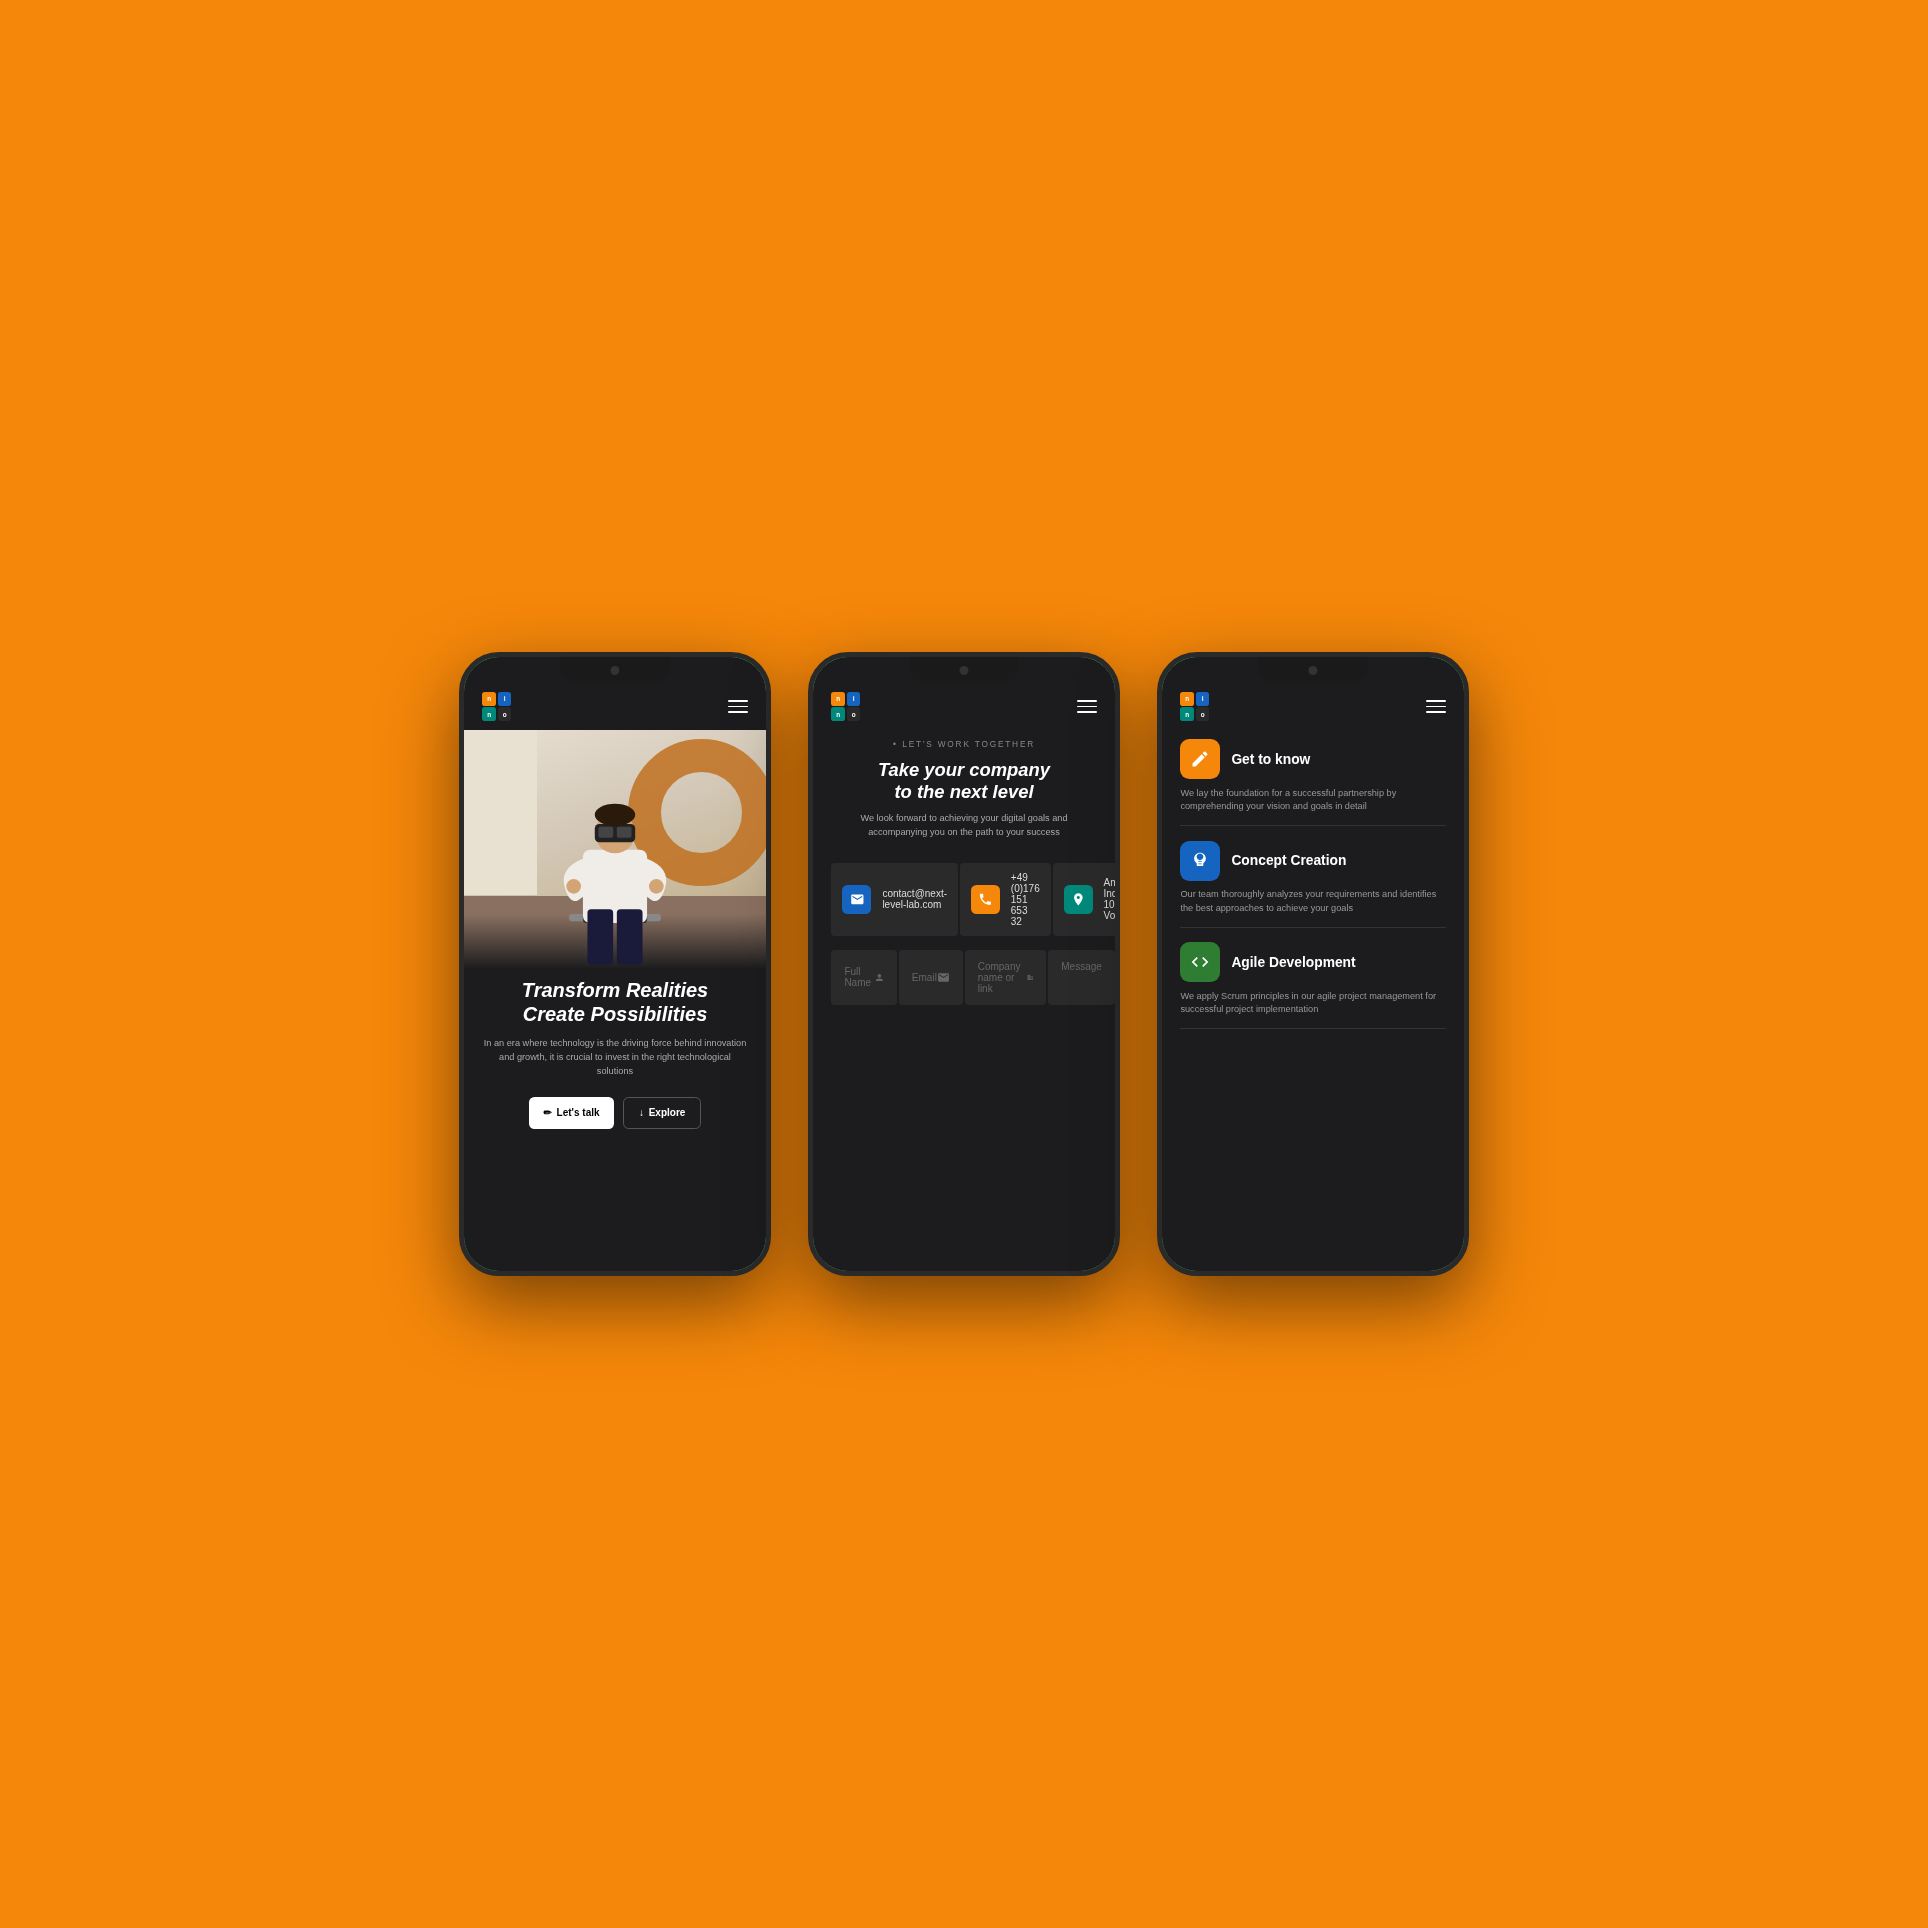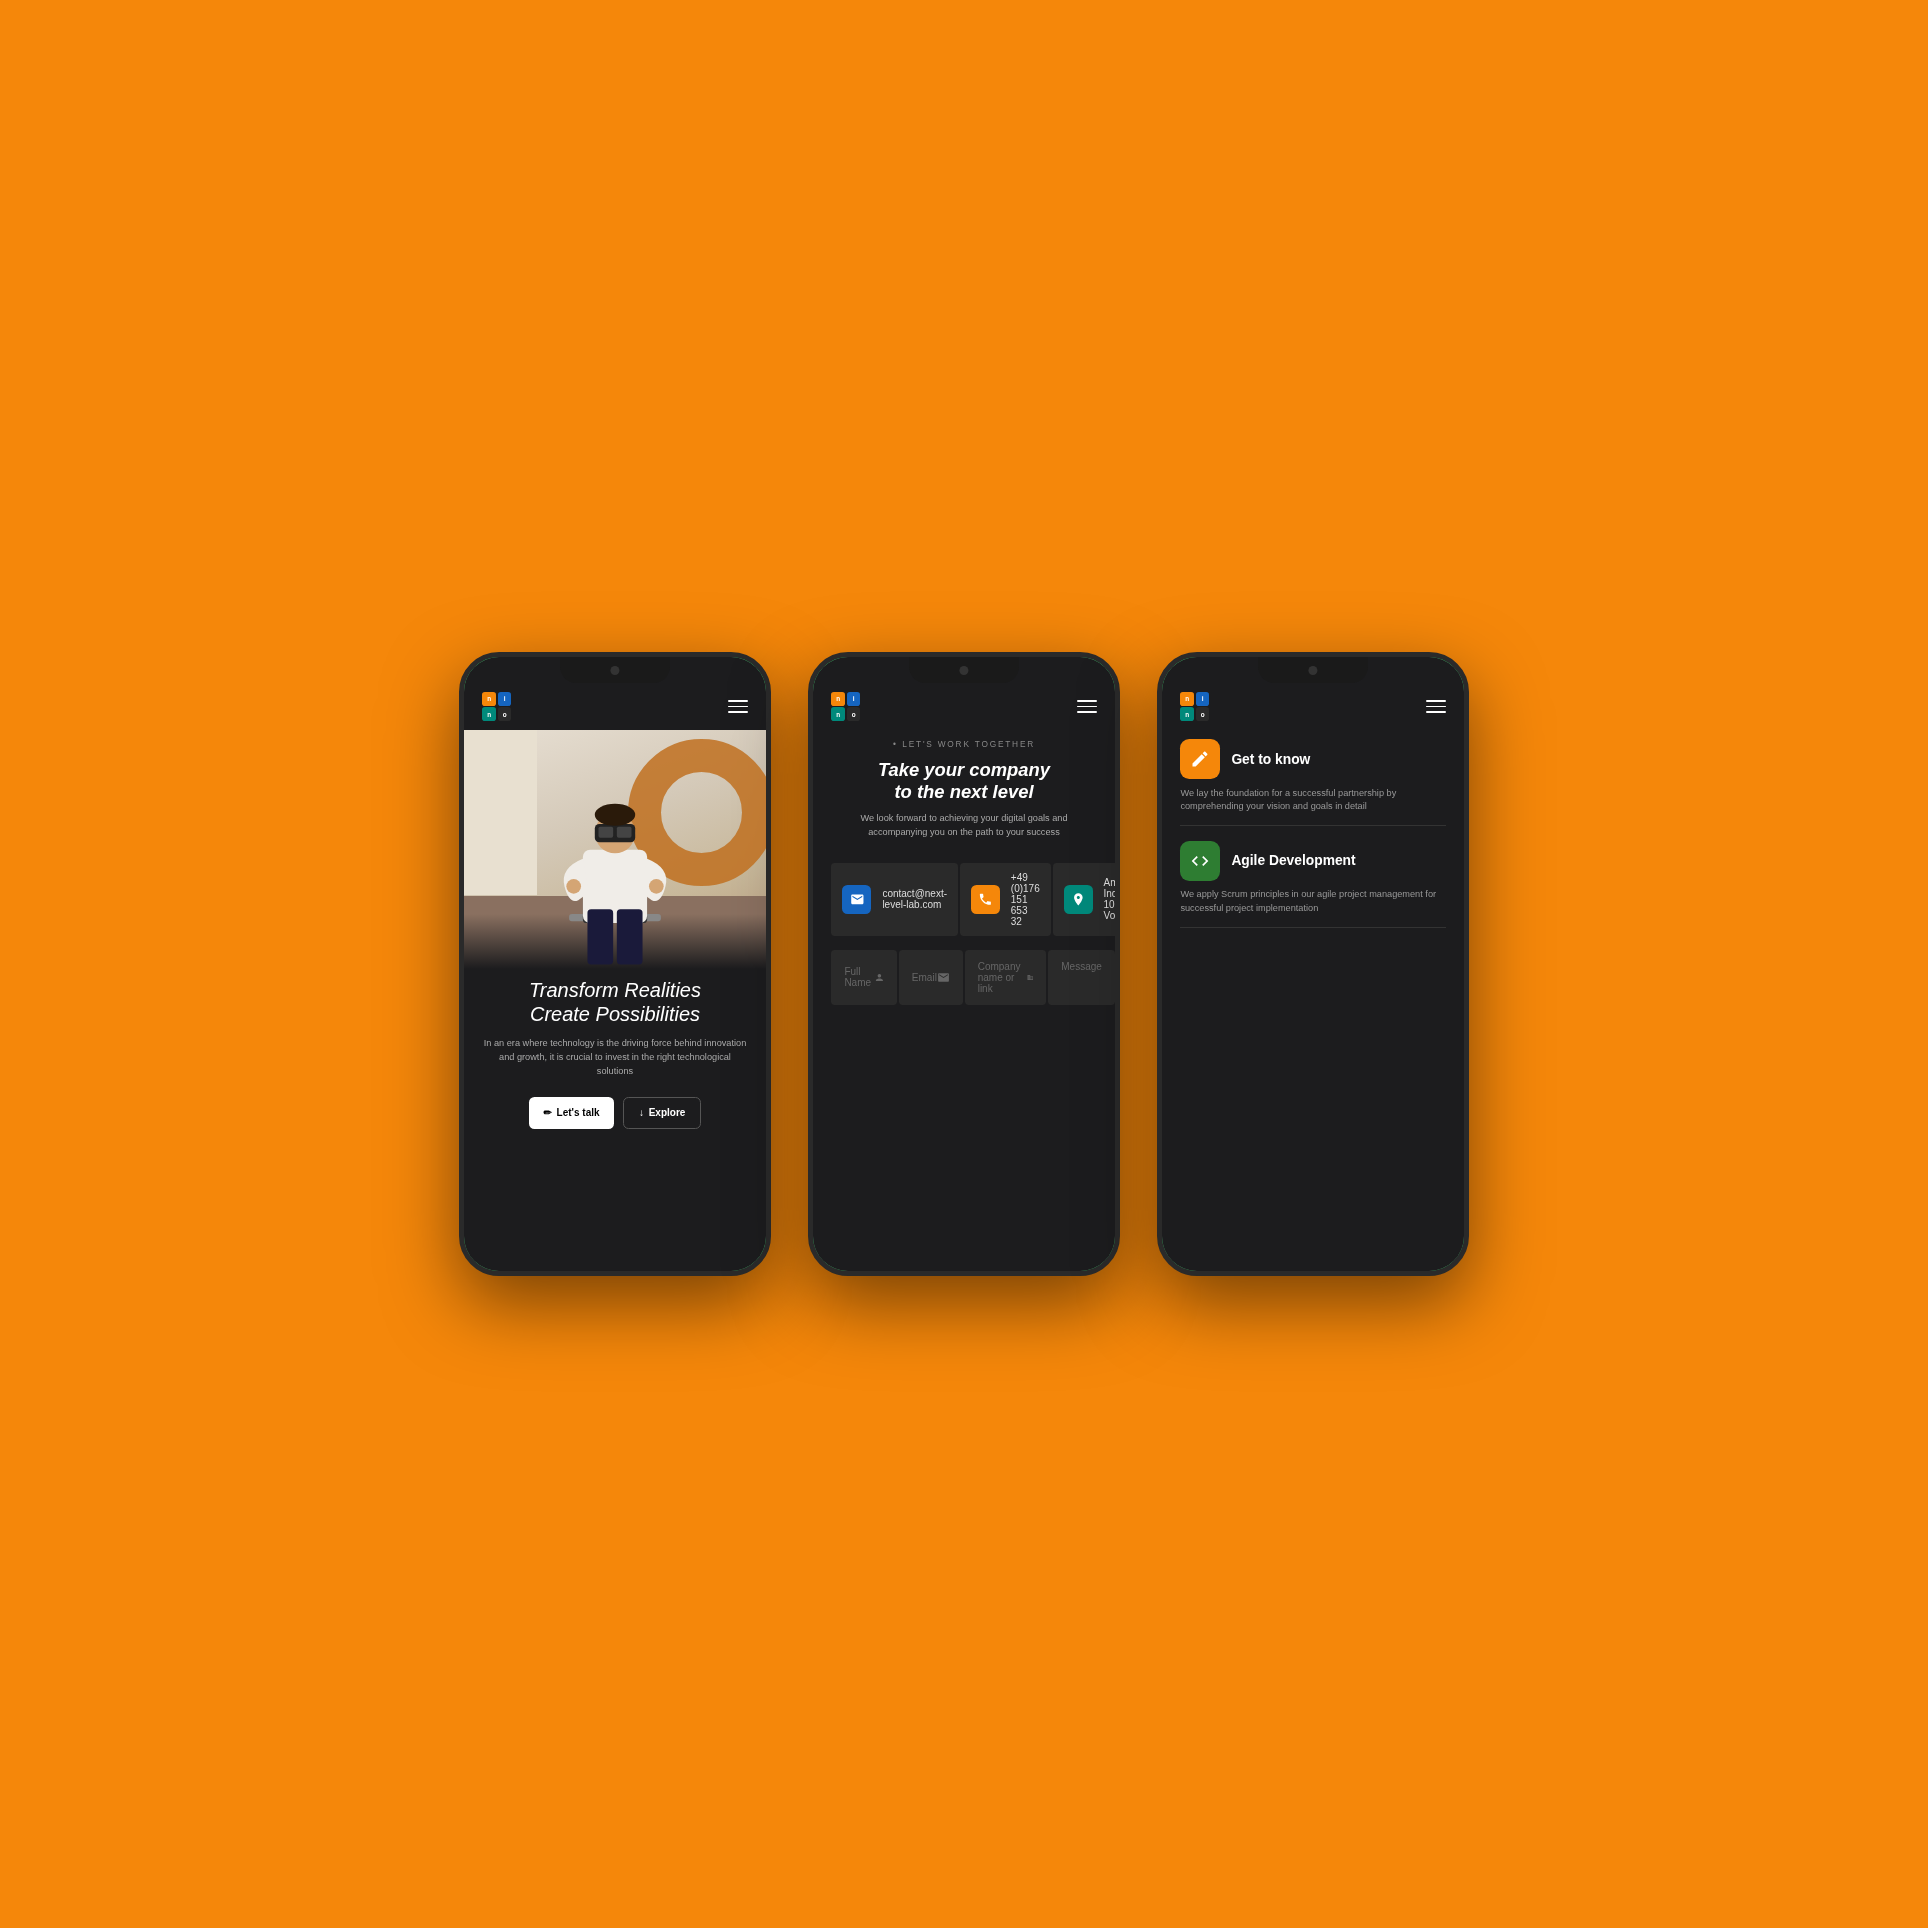--- a/index.html
+++ b/index.html
@@ -127,21 +127,21 @@
       border-radius: 1.8px;
     }
 
     .hero-content {
       padding: 9.2px 18.4px 18.4px;
       text-align: center;
     }
 
     .hero-title {
       font-size: 20px;
-      font-weight: 400;
+      font-weight: 700;
       color: white;
       line-height: 1.2;
       margin-bottom: 11px;
       font-style: italic;
     }
 
     .hero-subtitle {
       font-size: 9.2px;
       color: #aaa;
       line-height: 1.5;
@@ -603,20 +603,32 @@
               <svg width="20" height="20" viewBox="0 0 24 24" fill="white">
                 <path d="M3 17.25V21h3.75L17.81 9.94l-3.75-3.75L3 17.25zM20.71 7.04c.39-.39.39-1.02 0-1.41l-2.34-2.34c-.39-.39-1.02-.39-1.41 0l-1.83 1.83 3.75 3.75 1.83-1.83z"></path>
               </svg>
             </div>
             <span class="service-title">Get to know</span>
           </div>
           <p class="service-desc">We lay the foundation for a successful partnership by comprehending your vision and goals in detail</p>
           <div class="service-divider"></div>
         </div>
 
+        <div class="service-item">
+          <div class="service-title-row">
+            <div class="service-icon" style="background:#1565C0;">
+              <svg width="20" height="20" viewBox="0 0 24 24" fill="white">
+                <path d="M12 2C8.13 2 5 5.13 5 9c0 2.38 1.19 4.47 3 5.74V17c0 .55.45 1 1 1h6c.55 0 1-.45 1-1v-2.26c1.81-1.27 3-3.36 3-5.74 0-3.87-3.13-7-7-7zm2 14H10v-1h4v1zm0-3H10v-1h4v1zm-2-2c-2.21 0-4-1.79-4-4s1.79-4 4-4 4 1.79 4 4-1.79 4-4 4z"></path>
+              </svg>
+            </div>
+            <span class="service-title">Concept Creation</span>
+          </div>
+          <p class="service-desc">Our team thoroughly analyzes your requirements and identifies the best approaches to achieve your goals</p>
+          <div class="service-divider"></div>
+        </div>
 
         <div class="service-item">
           <div class="service-title-row">
             <div class="service-icon" style="background:#2E7D32;">
               <svg width="20" height="20" viewBox="0 0 24 24" fill="white">
                 <path d="M9.4 16.6L4.8 12l4.6-4.6L8 6l-6 6 6 6 1.4-1.4zm5.2 0l4.6-4.6-4.6-4.6L16 6l6 6-6 6-1.4-1.4z"></path>
               </svg>
             </div>
             <span class="service-title">Agile Development</span>
           </div>

